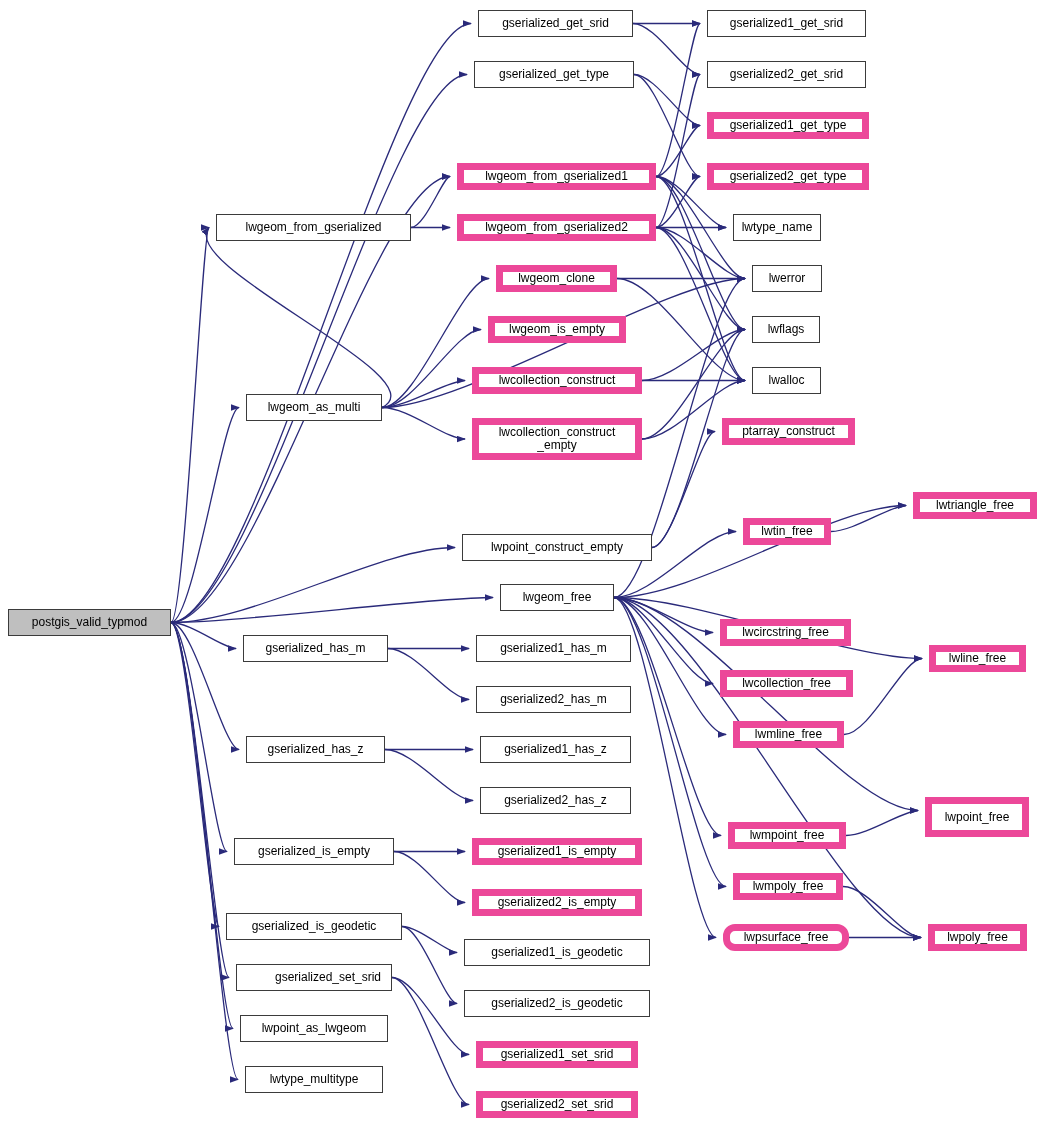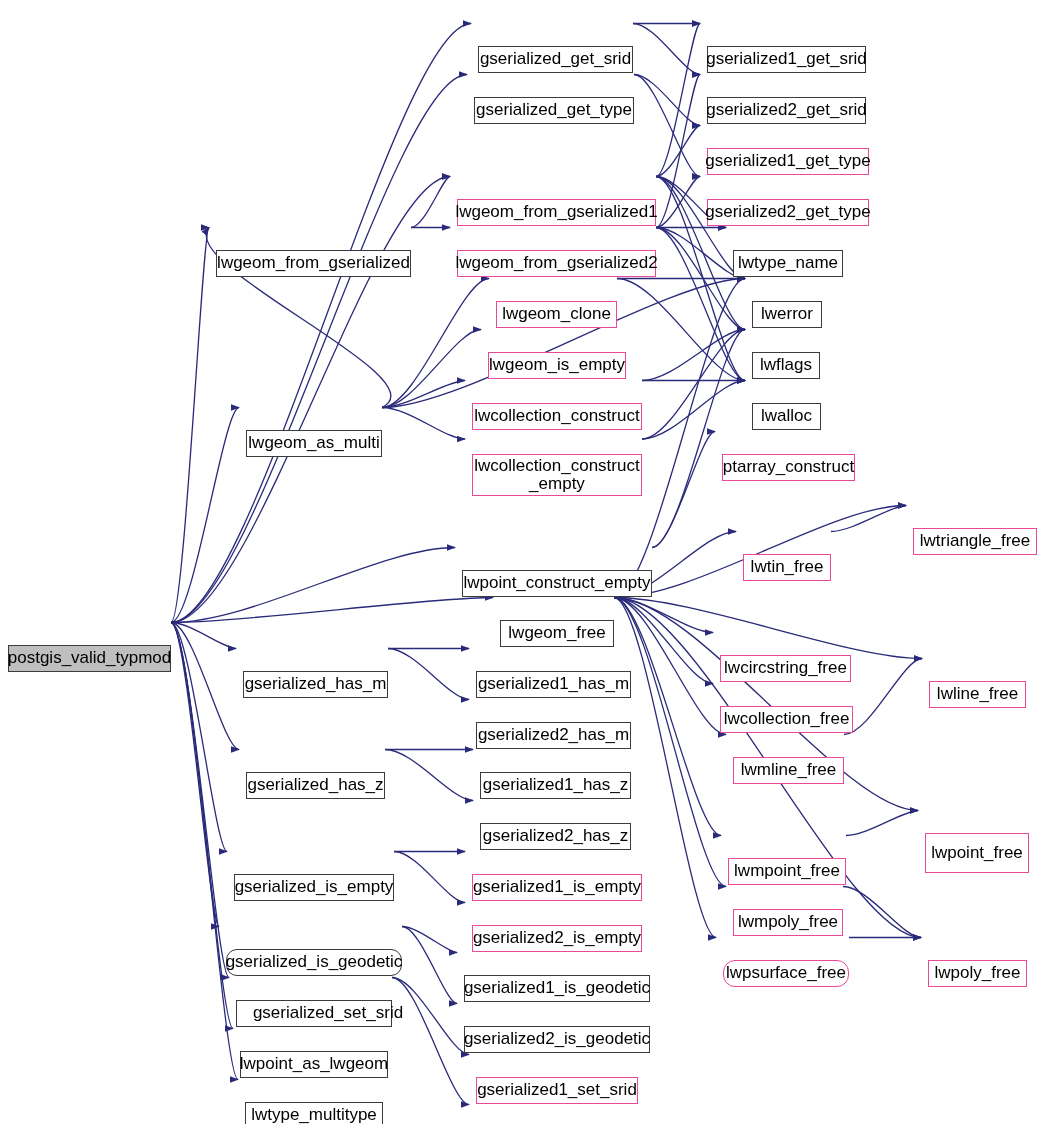--- a/index.html
+++ b/index.html
@@ -1,23 +1,23 @@
 <!DOCTYPE html>
 <html><head>
 <meta charset="utf-8">
 <style>
   html,body{margin:0;padding:0;background:#ffffff;}
   #canvas{position:relative;width:1043px;height:1124px;background:#ffffff;
           font-family:"Liberation Sans", sans-serif;overflow:hidden;}
   svg.edges{position:absolute;left:0;top:0;width:1043px;height:1124px;pointer-events:none;}
   .node{position:absolute;box-sizing:border-box;display:flex;align-items:center;
         justify-content:center;text-align:center;background:#ffffff;
-        font-size:17px;color:#000000;line-height:1.08;white-space:pre-line;margin-top:36px;}
+        font-size:12px;color:#000000;line-height:1.08;white-space:pre-line;}
   .node.k-plain{border:1px solid #3b3b3b;}
-  .node.k-red{border:1px solid #ec4899;}
+  .node.k-red{border:7px solid #ec4899;}
   .node.k-root{border:1px solid #3b3b3b;background:#bfbfbf;}
 </style>
 </head>
 <body>
 
 <div id="canvas">
   <svg class="edges" id="edge-layer" viewBox="0 0 1043 1124" xmlns="http://www.w3.org/2000/svg">
     <defs>
       <marker id="arrow" markerWidth="9" markerHeight="9" refX="8" refY="3.2" orient="auto" markerUnits="userSpaceOnUse">
         <path d="M0,0 L9,3.2 L0,6.4 z" fill="#2a2a7a"></path>
@@ -116,33 +116,33 @@
       <div class="node k-plain" style="left: 500px; top: 584px; width: 114px; height: 27px;">lwgeom_free</div>
       <div class="node k-plain" style="left: 243px; top: 635px; width: 145px; height: 27px;">gserialized_has_m</div>
       <div class="node k-plain" style="left: 476px; top: 635px; width: 155px; height: 27px;">gserialized1_has_m</div>
       <div class="node k-plain" style="left: 476px; top: 686px; width: 155px; height: 27px;">gserialized2_has_m</div>
       <div class="node k-plain" style="left: 246px; top: 736px; width: 139px; height: 27px;">gserialized_has_z</div>
       <div class="node k-plain" style="left: 480px; top: 736px; width: 151px; height: 27px;">gserialized1_has_z</div>
       <div class="node k-plain" style="left: 480px; top: 787px; width: 151px; height: 27px;">gserialized2_has_z</div>
       <div class="node k-plain" style="left: 234px; top: 838px; width: 160px; height: 27px;">gserialized_is_empty</div>
       <div class="node k-red" style="left: 472px; top: 838px; width: 170px; height: 27px;">gserialized1_is_empty</div>
       <div class="node k-red" style="left: 472px; top: 889px; width: 170px; height: 27px;">gserialized2_is_empty</div>
-      <div class="node k-plain" style="left: 226px; top: 913px; width: 176px; height: 27px; border-radius: 11px;">gserialized_is_geodetic</div>
+      <div class="node k-plain" style="left: 226px; top: 913px; width: 176px; height: 27px;">gserialized_is_geodetic</div>
       <div class="node k-plain" style="left: 464px; top: 939px; width: 186px; height: 27px;">gserialized1_is_geodetic</div>
       <div class="node k-plain" style="left: 236px; top: 964px; width: 156px; height: 27px; padding-left: 28px;">gserialized_set_srid</div>
       <div class="node k-plain" style="left: 464px; top: 990px; width: 186px; height: 27px;">gserialized2_is_geodetic</div>
       <div class="node k-plain" style="left: 240px; top: 1015px; width: 148px; height: 27px;">lwpoint_as_lwgeom</div>
       <div class="node k-red" style="left: 476px; top: 1041px; width: 162px; height: 27px;">gserialized1_set_srid</div>
       <div class="node k-plain" style="left: 245px; top: 1066px; width: 138px; height: 27px;">lwtype_multitype</div>
       <div class="node k-red" style="left: 476px; top: 1091px; width: 162px; height: 27px;">gserialized2_set_srid</div>
       <div class="node k-plain" style="left: 707px; top: 10px; width: 159px; height: 27px;">gserialized1_get_srid</div>
       <div class="node k-plain" style="left: 707px; top: 61px; width: 159px; height: 27px;">gserialized2_get_srid</div>
       <div class="node k-red" style="left: 707px; top: 112px; width: 162px; height: 27px;">gserialized1_get_type</div>
       <div class="node k-red" style="left: 707px; top: 163px; width: 162px; height: 27px;">gserialized2_get_type</div>
-      <div class="node k-plain" style="left: 733px; top: 214px; width: 110px; height: 27px;">lwtype_name</div>
+      <div class="node k-plain" style="left: 733px; top: 214px; width: 88px; height: 27px;">lwtype_name</div>
       <div class="node k-plain" style="left: 752px; top: 265px; width: 70px; height: 27px;">lwerror</div>
       <div class="node k-plain" style="left: 752px; top: 316px; width: 68px; height: 27px;">lwflags</div>
       <div class="node k-plain" style="left: 752px; top: 367px; width: 69px; height: 27px;">lwalloc</div>
       <div class="node k-red" style="left: 722px; top: 418px; width: 133px; height: 27px;">ptarray_construct</div>
       <div class="node k-red" style="left: 743px; top: 518px; width: 88px; height: 27px;">lwtin_free</div>
       <div class="node k-red" style="left: 720px; top: 619px; width: 131px; height: 27px;">lwcircstring_free</div>
       <div class="node k-red" style="left: 720px; top: 670px; width: 133px; height: 27px;">lwcollection_free</div>
       <div class="node k-red" style="left: 733px; top: 721px; width: 111px; height: 27px;">lwmline_free</div>
       <div class="node k-red" style="left: 728px; top: 822px; width: 118px; height: 27px;">lwmpoint_free</div>
       <div class="node k-red" style="left: 733px; top: 873px; width: 110px; height: 27px;">lwmpoly_free</div>

